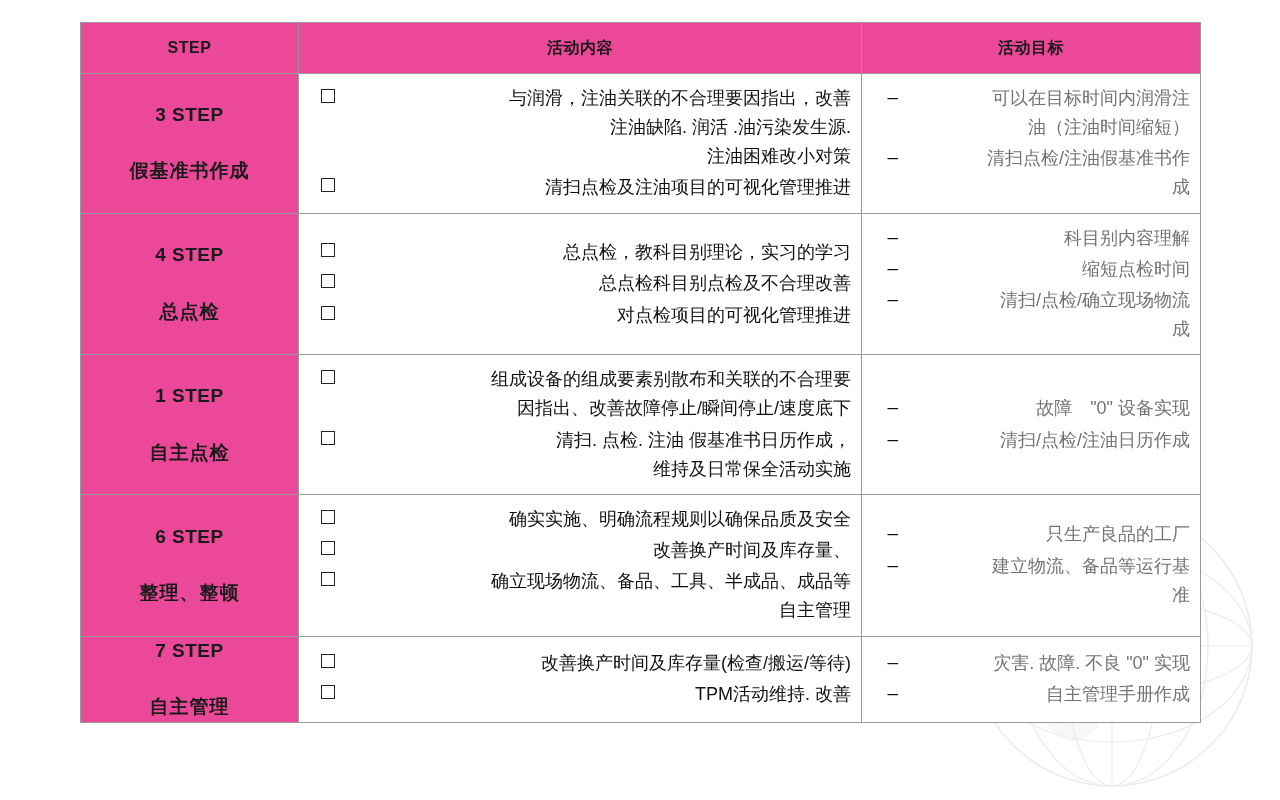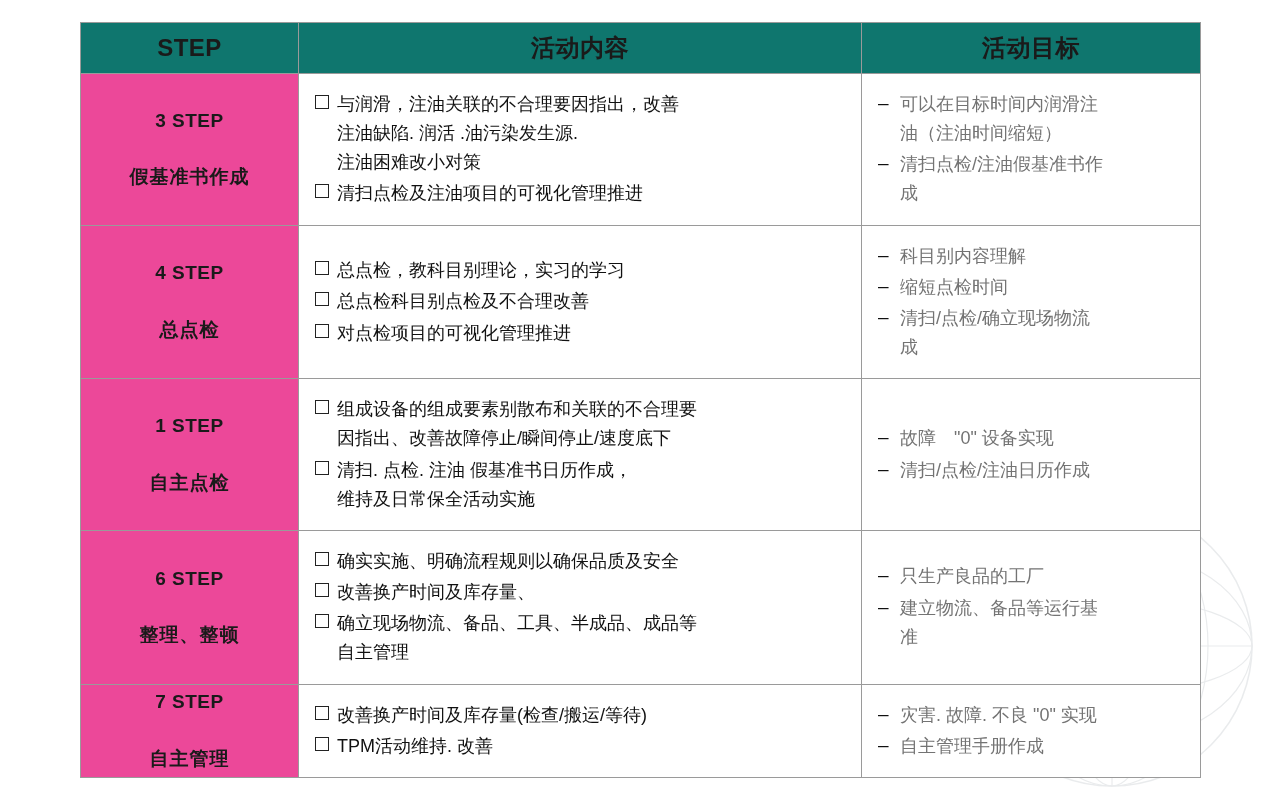--- a/index.html
+++ b/index.html
@@ -49,23 +49,23 @@
     vertical-align: middle;
     padding: 0;
   }
 
   .col-step   { width: 218px; }
   .col-act    { width: 563px; }
   .col-goal   { width: 339px; }
 
   
   thead th {
-    background: #0f766e;
+    background: #ec4899;
     height: 50px;
-    font-size: 24px;
+    font-size: 16px;
     font-weight: bold;
     color: #1a1a1a;
     text-align: center;
     letter-spacing: 0.5px;
   }
 
   
   td.step-cell {
     background: #ec4899;
     text-align: center;
@@ -89,22 +89,23 @@
   td.content-cell {
     background: #ffffff;
     padding: 14px 10px 14px 14px;
     font-size: 18px;
     color: #111111;
     line-height: 1.62;
   }
 
   ul.item-list {
     list-style: none;
-    margin: 16px;
+    margin: 10px;
     padding: 0;
+    text-align: right;
   }
   ul.item-list > li {
     display: block;
     margin: 0 0 2px 0;
     padding: 0;
   }
   .marker {
     display: inline-block;
     width: 22px;
     vertical-align: top;

